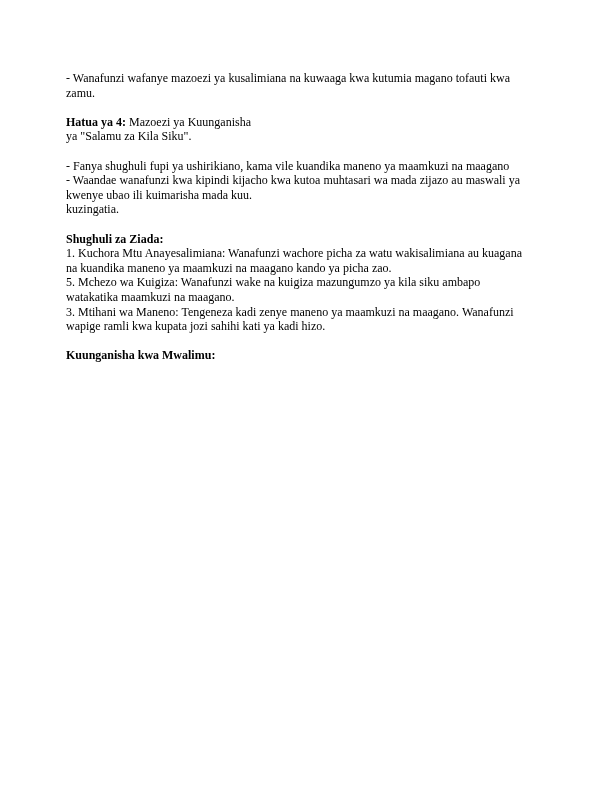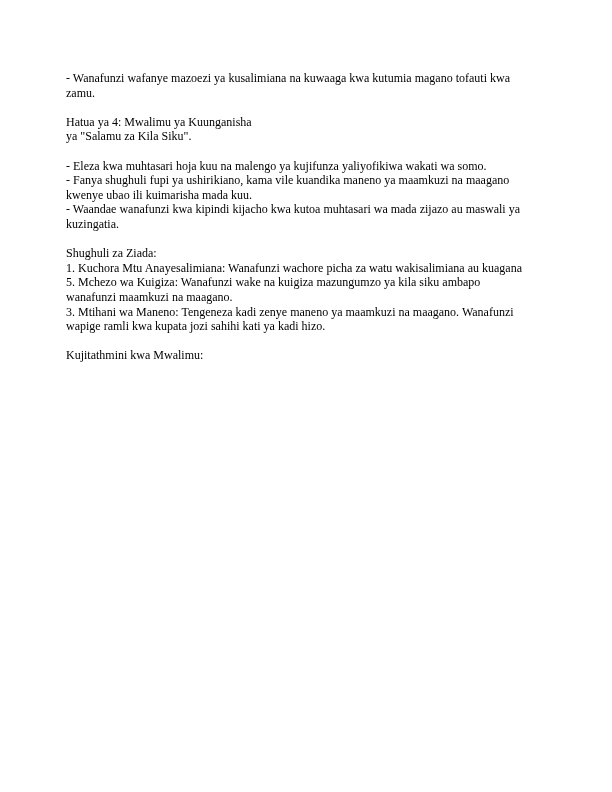--- a/index.html
+++ b/index.html
@@ -25,54 +25,54 @@
     font-family: "Liberation Serif", "DejaVu Serif", serif;
     font-size: 12px;
     line-height: 14.6px;
     white-space: nowrap;
     color: #000000;
   }
   .para + .para {
     margin-top: 14.6px;
   }
   .bold {
-    font-weight: 400;
+    font-weight: 700;
   }
 </style>
 </head>
 <body>
 
 <div class="page">
   <div class="content">
 
     <div class="para">
       <div class="line">- Wanafunzi wafanye mazoezi ya kusalimiana na kuwaaga kwa kutumia magano tofauti kwa</div>
       <div class="line">zamu.</div>
     </div>
 
     <div class="para">
-      <div class="line"><span class="bold">Hatua ya 4:</span><span> Mwalimu ya Kuunganisha</span></div>
+      <div class="line"><span class="bold">Hatua ya 4:</span><span> Mazoezi ya Kuunganisha</span></div>
       <div class="line">ya "Salamu za Kila Siku".</div>
     </div>
 
     <div class="para">
-      <div class="line">- Eleza kwa muhtasari hoja kuu na malengo ya kujifunza yaliyofikiwa wakati wa somo.</div>
       <div class="line">- Fanya shughuli fupi ya ushirikiano, kama vile kuandika maneno ya maamkuzi na maagano</div>
+      <div class="line">- Waandae wanafunzi kwa kipindi kijacho kwa kutoa muhtasari wa mada zijazo au maswali ya</div>
       <div class="line">kwenye ubao ili kuimarisha mada kuu.</div>
-      <div class="line">- Waandae wanafunzi kwa kipindi kijacho kwa kutoa muhtasari wa mada zijazo au maswali ya</div>
       <div class="line">kuzingatia.</div>
     </div>
 
     <div class="para">
       <div class="line"><span class="bold">Shughuli za Ziada:</span><span></span></div>
       <div class="line">1. Kuchora Mtu Anayesalimiana: Wanafunzi wachore picha za watu wakisalimiana au kuagana</div>
+      <div class="line">na kuandika maneno ya maamkuzi na maagano kando ya picha zao.</div>
       <div class="line">5. Mchezo wa Kuigiza: Wanafunzi wake na kuigiza mazungumzo ya kila siku ambapo</div>
-      <div class="line">wanafunzi maamkuzi na maagano.</div>
+      <div class="line">watakatika maamkuzi na maagano.</div>
       <div class="line">3. Mtihani wa Maneno: Tengeneza kadi zenye maneno ya maamkuzi na maagano. Wanafunzi</div>
       <div class="line">wapige ramli kwa kupata jozi sahihi kati ya kadi hizo.</div>
     </div>
 
     <div class="para">
-      <div class="line"><span class="bold">Kujitathmini kwa Mwalimu:</span><span></span></div>
+      <div class="line"><span class="bold">Kuunganisha kwa Mwalimu:</span><span></span></div>
     </div>
 
   </div>
 </div>
 
 </body></html>

